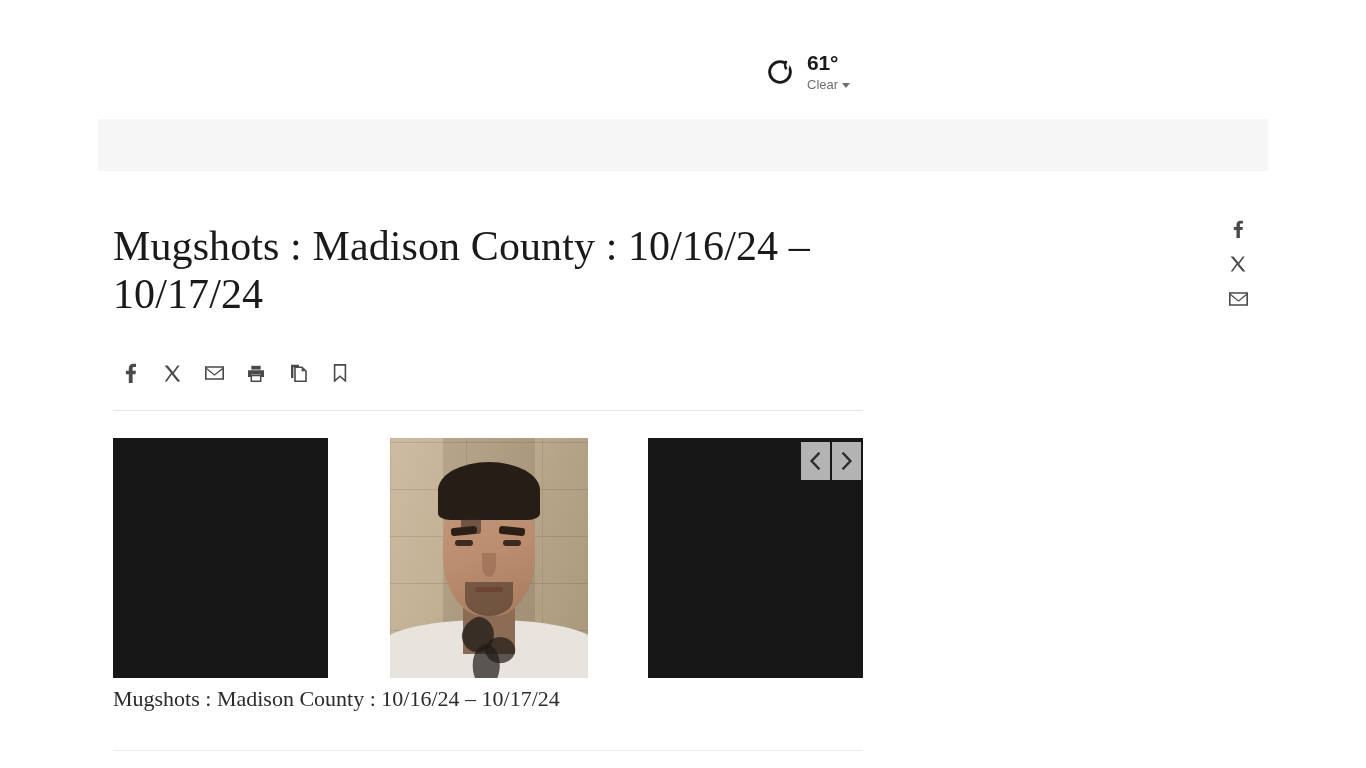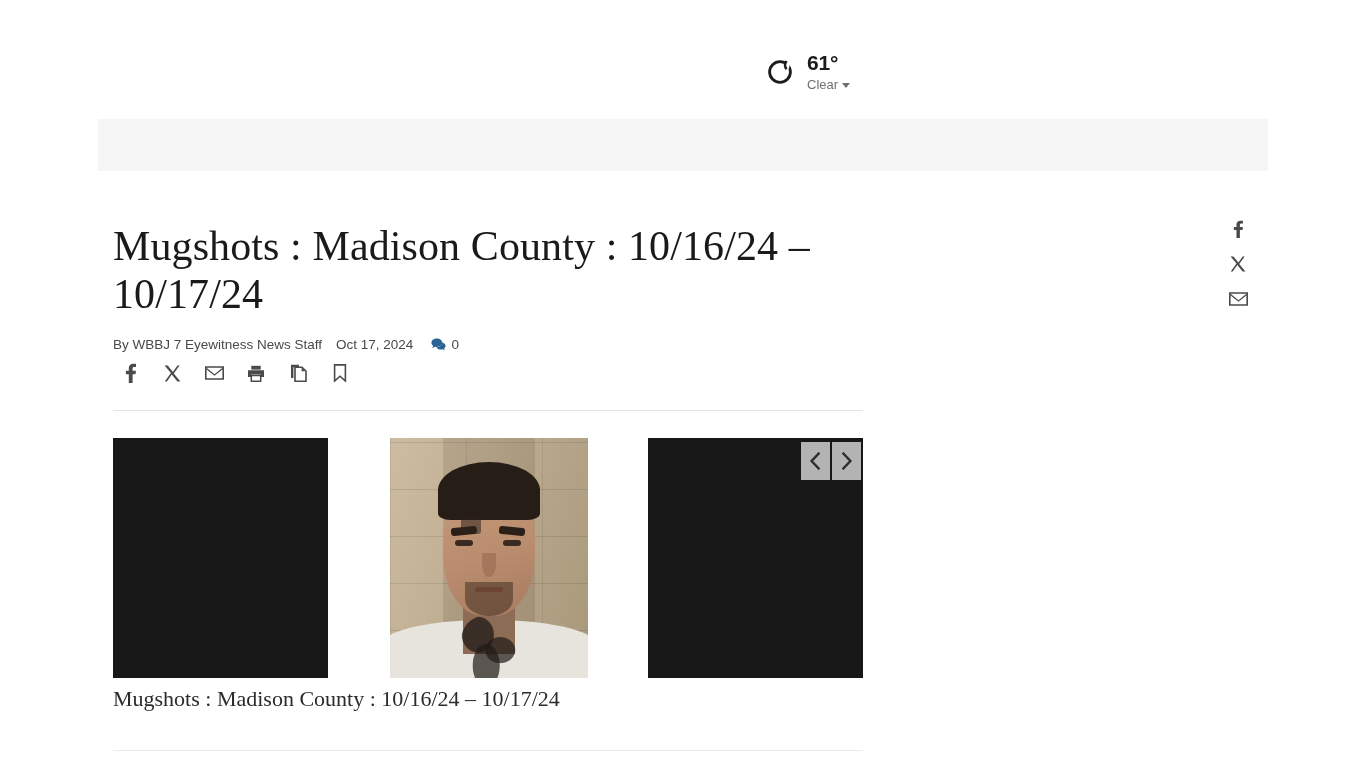--- a/index.html
+++ b/index.html
@@ -322,39 +322,20 @@
         <span>Clear</span>
         <span class="caret-down"></span>
       </div>
     </div>
   </div>
 
   <div class="banner"></div>
 
   <div class="article">
     <h1 class="headline">Mugshots : Madison County : 10/16/24 – 10/17/24</h1>
-    <div class="byline">
-      <span class="byline-author">By WBBJ 7 Eyewitness News Staff</span>
-      <span class="byline-date">Oct 17, 2024</span>
-      <span class="byline-comments">
-        <span>
-          <svg class="comment-icon" viewBox="0 0 16 14" aria-hidden="true">
-            <path d="M6.2 0.6 C2.9 0.6 0.4 2.5 0.4 5.0 C0.4 6.3 1.1 7.5 2.3 8.3
-                     C2.2 9.1 1.7 9.9 1.0 10.5 C2.3 10.4 3.4 10.0 4.2 9.4
-                     C4.8 9.6 5.5 9.7 6.2 9.7 C9.5 9.7 12.0 7.7 12.0 5.2
-                     C12.0 2.6 9.5 0.6 6.2 0.6 Z" fill="#2a6496"></path>
-            <path d="M10.9 4.6 C13.6 5.0 15.6 6.6 15.6 8.5 C15.6 9.6 14.9 10.6 13.9 11.3
-                     C14.0 11.9 14.4 12.6 15.0 13.1 C13.9 13.0 12.9 12.7 12.2 12.2
-                     C11.7 12.3 11.1 12.4 10.5 12.4 C8.3 12.4 6.4 11.3 5.8 9.9
-                     C9.0 9.7 11.6 7.9 11.6 5.3 C11.6 5.1 11.5 4.8 10.9 4.6 Z" fill="#2a6496"></path>
-          </svg>
-        </span>
-        <span class="comment-count">0</span>
-      </span>
-    </div>
   </div>
 
   <div class="share-bar">
     <span class="share-item">
       <svg width="13" height="20" viewBox="0 0 13 20" aria-hidden="true">
         <path d="M8.6 20V11.2h2.9l0.45-3.4H8.6V5.6c0-1 0.28-1.65 1.7-1.65H12V0.9
                  C11.7 0.86 10.6 0.76 9.3 0.76 6.6 0.76 4.8 2.4 4.8 5.3v2.5H1.9v3.4h2.9V20z" fill="#4a4a4a"></path>
       </svg>
     </span>
     <span class="share-item">

